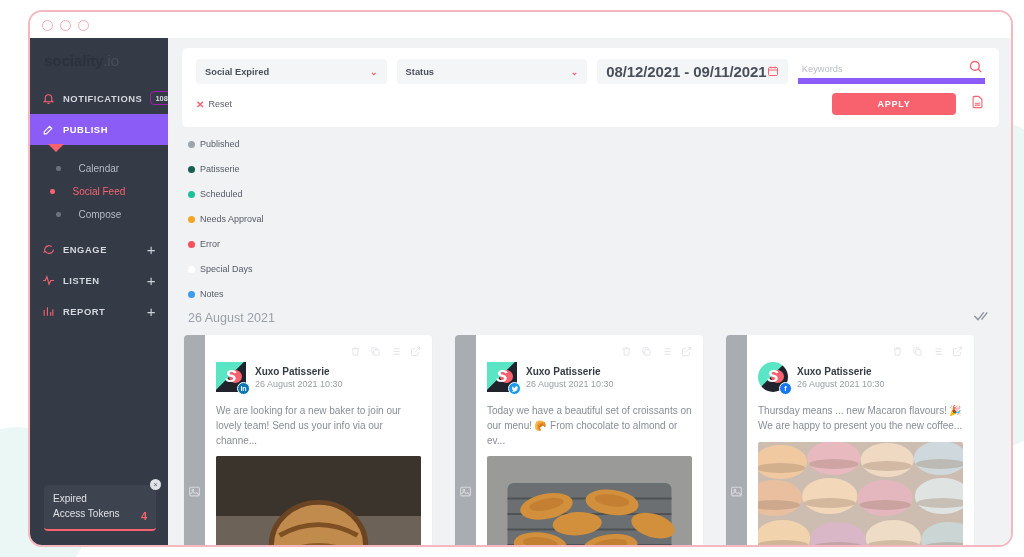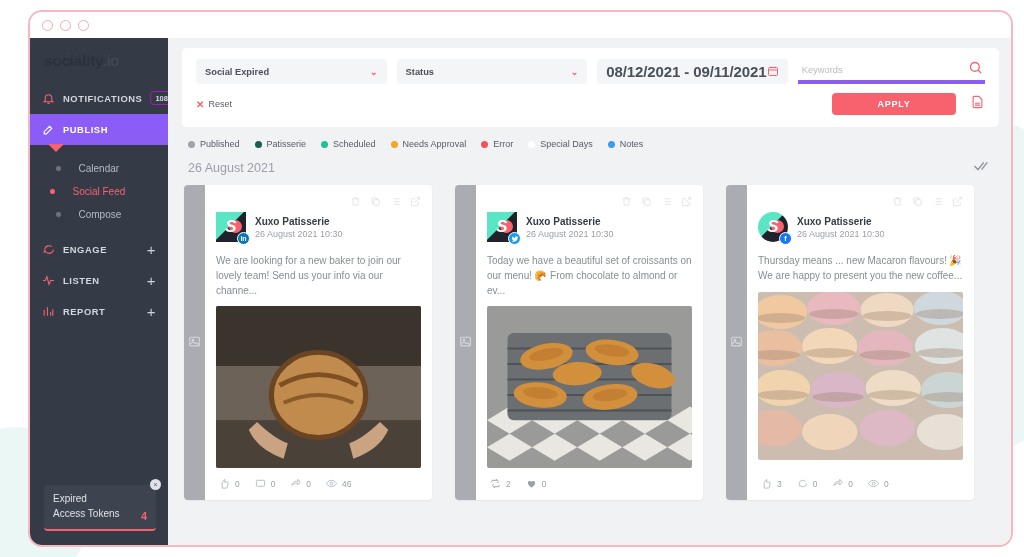--- a/index.html
+++ b/index.html
@@ -58,33 +58,33 @@
 
   .filter-card { background:#fff; border-radius:5px; padding:11px 14px 12px 14px; }
   .filter-row { display:flex; align-items:center; gap:10px; }
   .select {
     flex:1; background:#f4f5f7; border-radius:4px; height:25px; display:flex; align-items:center;
     padding:0 9px; font-size:9.3px; color:#4a505b; font-weight:bold; position:relative;
   }
   .select .chev { margin-left:auto; color:#f8626f; font-size:9px; }
   .select.date { font-size:15px; letter-spacing:-.1px;}
   .cal-ico { margin-left:auto; }
-  .search-wrap { flex:1.05; display:flex; align-items:center; border-bottom:4px solid #8b5cf6; height:25px; padding:0 2px 0 4px; }
+  .search-wrap { flex:1.05; display:flex; align-items:center; border-bottom:6px solid #8b5cf6; height:25px; padding:0 2px 0 4px; }
   .search-wrap input { border:0; outline:0; background:transparent; font-size:9.3px; color:#4a505b; width:100%;
                        font-family:"Liberation Sans", sans-serif; }
   .search-wrap input::placeholder { color:#b7bbc2; }
 
   .filter-row2 { display:flex; align-items:center; margin-top:9px; }
   .reset { display:flex; align-items:center; gap:4px; font-size:9px; color:#565c66; }
   .reset .x { color:#f8626f; font-weight:bold; font-size:10px; }
   .right-actions { margin-left:auto; display:flex; align-items:center; gap:14px; }
   .apply-btn { background:#f8626f; color:#fff; border:0; border-radius:4px; width:124px; height:22px;
                font-size:9px; font-weight:bold; letter-spacing:.8px; font-family:"Liberation Sans", sans-serif; }
 
-  .legend { display:flex; gap:15px; padding:12px 4px 0 6px; }
+  .legend { display:flex; gap:15px; padding:12px 4px 0 6px;flex-direction:column; }
   .lg { display:flex; align-items:center; gap:5px; font-size:9px; color:#555b66; }
   .lg i { width:7px;height:7px;border-radius:50%; display:block; }
 
   .date-row { display:flex; align-items:center; padding:10px 6px 8px 6px; }
   .date-title { font-size:12.5px; color:#9aa0a8; }
   .dblcheck { margin-left:auto; color:#8e949c; }
 
   
   .cards { display:flex; gap:23px; padding:0 2px; }
   .card { width:248px; background:#fff; border-radius:4px; display:flex; overflow:hidden; height:315px; box-shadow:0 1px 2px rgba(0,0,0,.05); }

